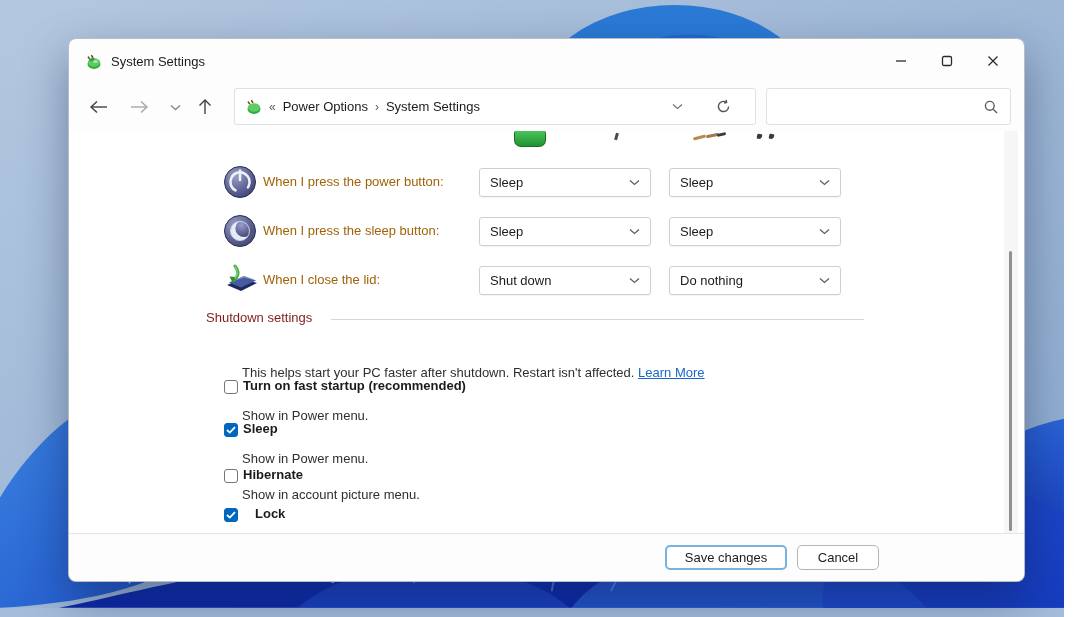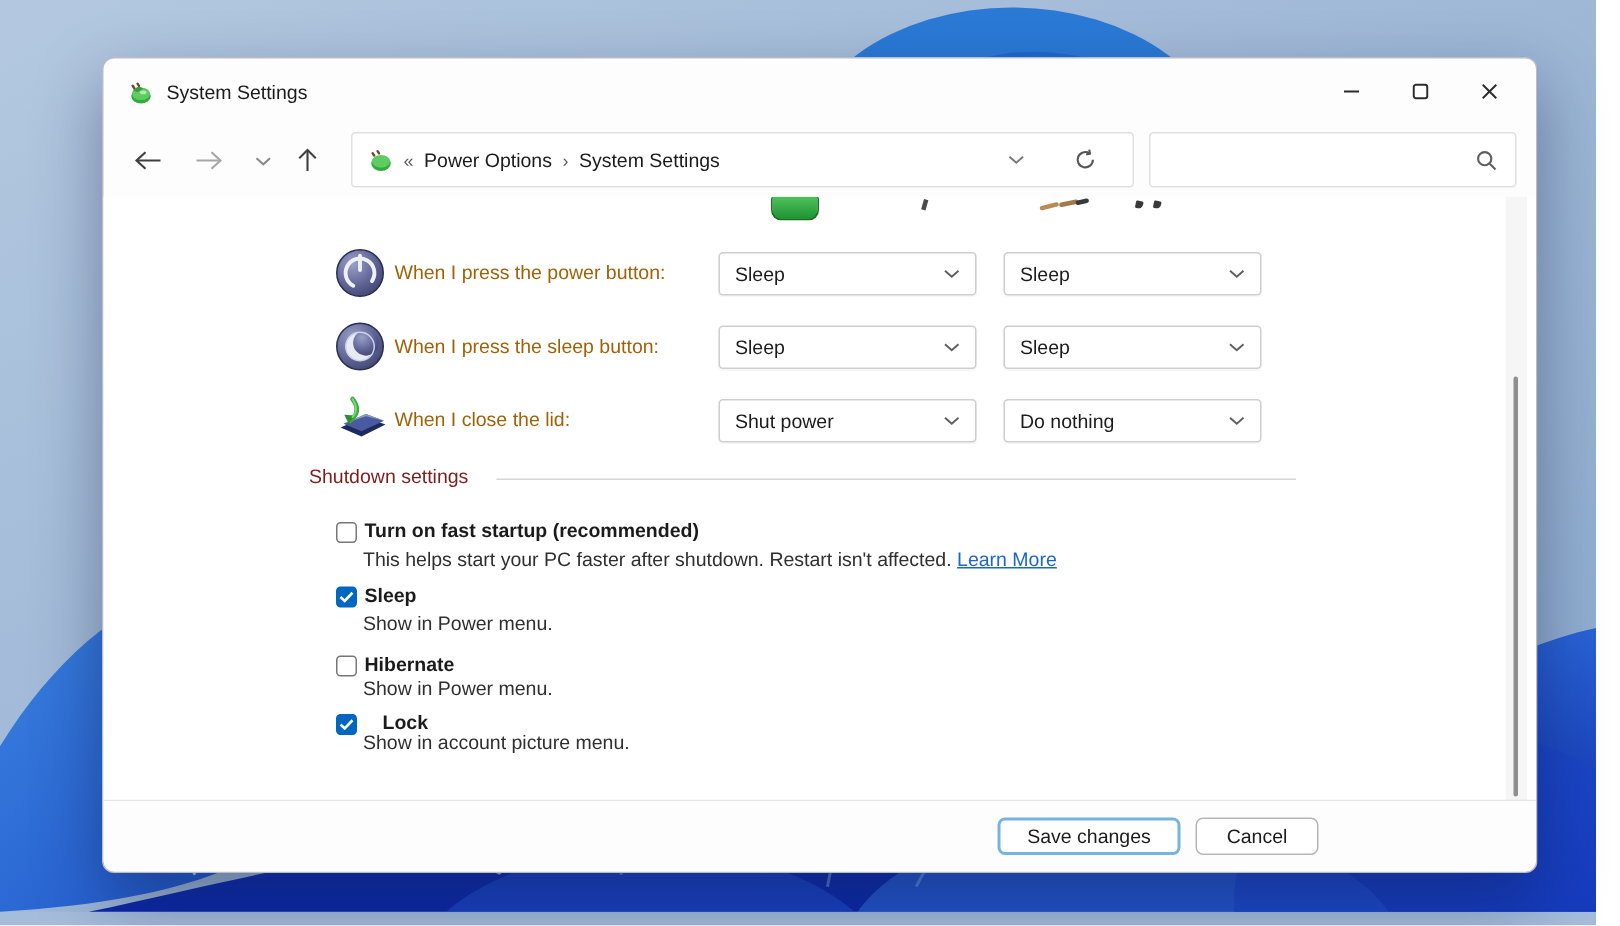--- a/index.html
+++ b/index.html
@@ -42,21 +42,21 @@
   .row-label{position:absolute;left:194px;top:0;height:34px;line-height:34px;font-size:13px;color:#a16207;}
   .dd{position:absolute;top:3px;width:172px;height:29px;border:1px solid #cfcfcf;border-radius:3px;background:#fff;
     display:flex;align-items:center;padding:0 10px;box-sizing:border-box;font-size:13px;color:#1b1b1b;
     box-shadow:0 1px 1px rgba(0,0,0,.04);}
   .dd .dd-chev{margin-left:auto;}
   .dd1{left:410px;} .dd2{left:600px;}
 
   .section-head{position:absolute;left:137px;top:179px;font-size:13px;color:#7f1d1d;text-align:right;}
   .section-rule{position:absolute;left:262px;right:160px;top:188px;height:1px;background:#d6d6d6;}
 
-  .opt-label-row{position:absolute;left:155px;display:flex;align-items:flex-end;}
+  .opt-label-row{position:absolute;left:155px;display:flex;align-items:flex-end;margin-top:32px;}
   .cb{width:14px;height:14px;border:1px solid #767676;border-radius:3px;background:#fff;box-sizing:border-box;
     display:flex;align-items:center;justify-content:center;margin-top:1px;flex:0 0 auto;}
   .cb svg{display:none;}
   .cb[data-checked="true"]{background:#0067c0;border-color:#0067c0;}
   .cb[data-checked="true"] svg{display:block;}
   .opt-label{margin-left:5px;font-size:13px;font-weight:bold;color:#1b1b1b;line-height:16px;}
   .opt-desc{position:absolute;left:173px;font-size:13px;color:#2f2f2f;line-height:16px;}
   .learn-link{color:#1a66cc;text-decoration:underline;cursor:pointer;}
 
   
@@ -268,21 +268,21 @@
         <svg class="row-icon" viewBox="0 0 36 34">
           <path d="M4,22 L20,15 L34,20 L18,28 Z" fill="#1d2a5e"></path>
           <path d="M6,19.5 L21,13 L33,17.5 L18,24.5 Z" fill="#4a5aa0"></path>
           <path d="M6,19.5 L21,13 L33,17.5 L21,14.5 Z" fill="#8a97c9"></path>
           <path d="M12,3 C16,8 16,13 10.5,17.5" fill="none" stroke="#3faa3f" stroke-width="3" stroke-linecap="round"></path>
           <path d="M13.5,14 L9.5,19.5 L6.5,13.5 Z" fill="#2f8f2f"></path>
           <path d="M12,3 C15,7.5 15.4,11.5 12,15" fill="none" stroke="#7fd67f" stroke-width="1.2" stroke-linecap="round"></path>
         </svg>
         <span class="row-label">When I close the lid:</span>
         <div class="dd dd1">
-          <span>Shut power</span>
+          <span>Shut down</span>
           <svg class="dd-chev" width="11" height="7" viewBox="0 0 11 7" fill="none" stroke="#5f5f5f" stroke-width="1.3">
               <polyline points="1,1.5 5.5,5.5 10,1.5"></polyline>
             </svg>
         </div>
         <div class="dd dd2">
           <span>Do nothing</span>
           <svg class="dd-chev" width="11" height="7" viewBox="0 0 11 7" fill="none" stroke="#5f5f5f" stroke-width="1.3">
               <polyline points="1,1.5 5.5,5.5 10,1.5"></polyline>
             </svg>
         </div>

